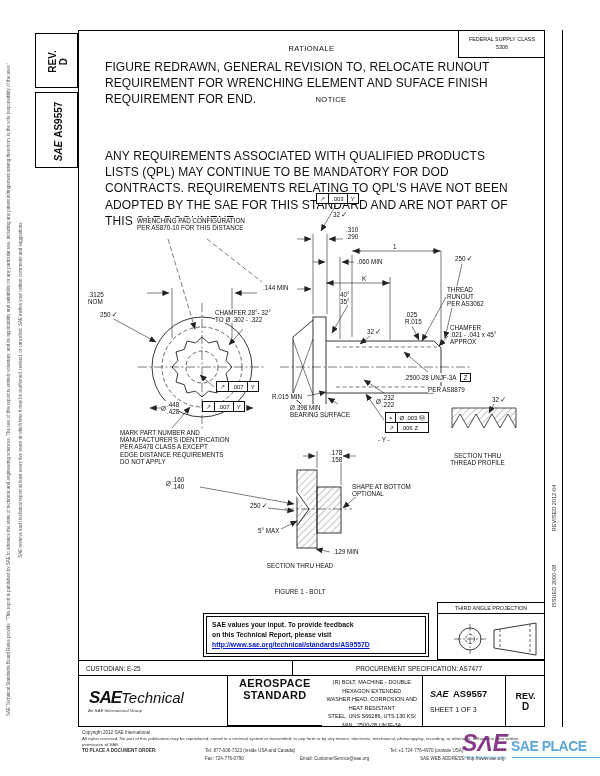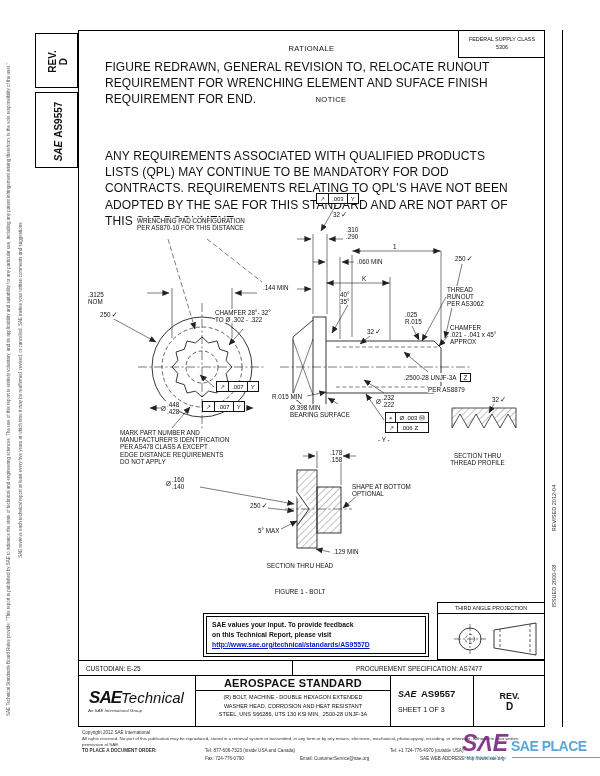--- a/index.html
+++ b/index.html
@@ -306,21 +306,21 @@
     <div style="flex:1;font-size:6.4px;display:flex;align-items:center;justify-content:center;">PROCUREMENT SPECIFICATION: AS7477</div>
   </div>
 
   <div class="abs" style="left:78px;top:676px;width:467px;height:51px;border-bottom:1.6px solid #000;box-sizing:border-box;display:flex;">
     <div style="width:117px;display:flex;flex-direction:column;align-items:center;justify-content:center;box-sizing:border-box;">
       <div style="line-height:1;">
         <span style="font-weight:900;font-style:italic;font-size:17px;letter-spacing:-1px;">SAE</span><span style="font-style:italic;font-size:15px;">Technical</span>
       </div>
       <div style="font-size:4.4px;font-style:italic;color:#333;margin-top:2px;align-self:flex-start;padding-left:10px;">An SAE International Group</div>
     </div>
-    <div class="tb-cell" style="position:relative;width:195px;height:100%;display:flex;flex-direction:column;">
+    <div class="tb-cell" style="position:relative;width:195px;height:100%;display:flex;flex-direction:row;margin-left:32px;">
       <div style="font-size:11px;font-weight:bold;text-align:center;border-bottom:1.2px solid #000;padding:1px 0;letter-spacing:.3px;">AEROSPACE STANDARD</div>
       <div style="font-size:5.5px;text-align:center;white-space:pre-line;line-height:1.55;padding-top:2px;">(R) BOLT, MACHINE - DOUBLE HEXAGON EXTENDED
 WASHER HEAD, CORROSION AND HEAT RESISTANT
 STEEL, UNS S66286, UTS 130 KSI MIN, .2500-28 UNJF-3A</div>
     </div>
     <div class="tb-cell" style="position:relative;width:83px;height:100%;padding:6px 0 0 7px;box-sizing:border-box;">
       <div style="line-height:1.2;">
         <span style="font-weight:900;font-style:italic;font-size:9px;">SAE</span>
         <span style="font-weight:bold;font-size:9.5px;">AS9557</span>
       </div>

